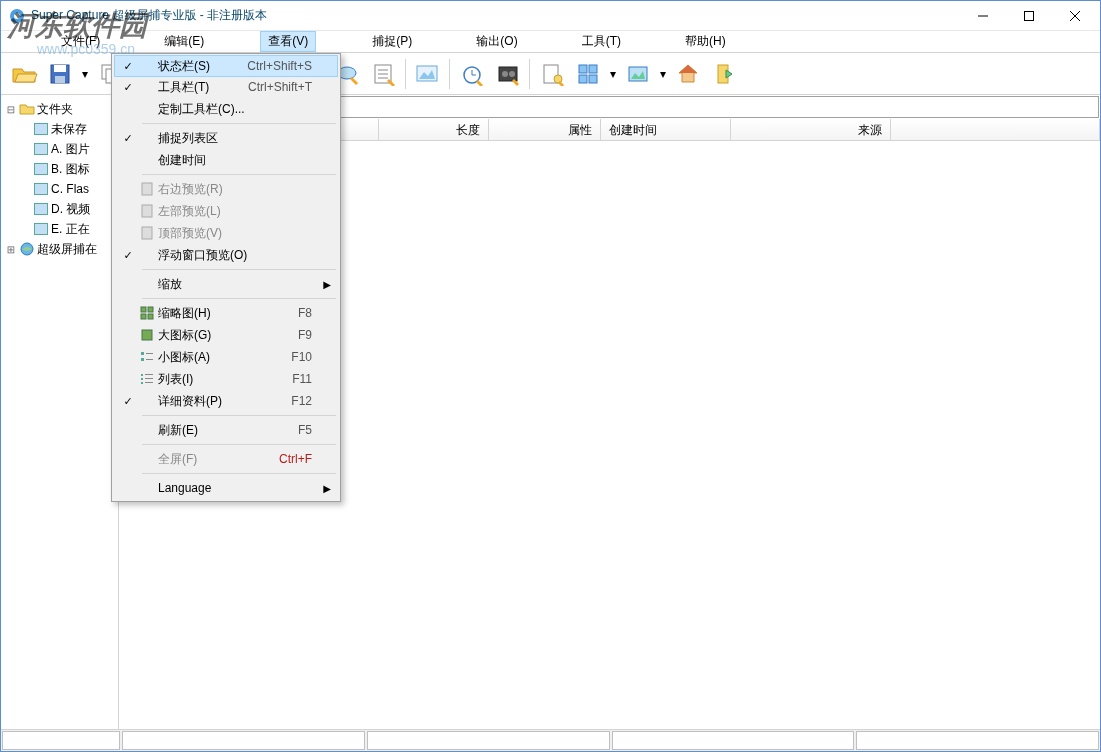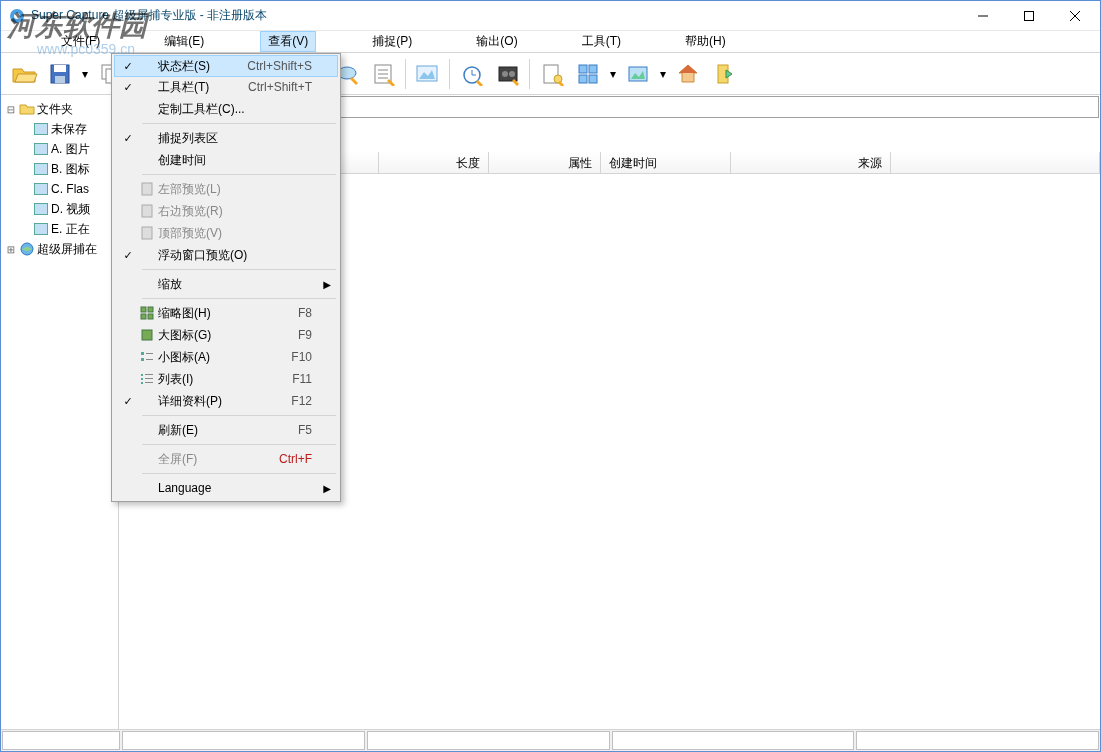--- a/index.html
+++ b/index.html
@@ -16,21 +16,21 @@
 .toolbar { height: 42px; display: flex; align-items: center; padding: 2px 6px; border-bottom: 1px solid #d4d4d4; gap: 2px; background: #fff; }
 .tb-btn { width: 34px; height: 34px; display: flex; align-items: center; justify-content: center; border: 1px solid transparent; }
 .tb-sep { width: 2px; height: 30px; border-left: 1px solid #d4d4d4; margin: 0 2px; }
 .tb-dd { width: 12px; display: flex; align-items: center; justify-content: center; }
 .main { display: flex; height: calc(100% - 30px - 22px - 42px - 22px); }
 .sidebar { width: 118px; border-right: 1px solid #d4d4d4; padding: 4px 2px; background: #fff; overflow: hidden; }
 .tree-item { display: flex; align-items: center; height: 20px; padding-left: 2px; cursor: default; white-space: nowrap; }
 .tree-toggle { width: 12px; text-align: center; font-size: 10px; color: #666; }
 .tree-icon { width: 16px; height: 16px; margin: 0 2px; display: inline-flex; align-items: center; justify-content: center; }
 .tree-child { padding-left: 28px; }
-.content { flex: 1; display: flex; flex-direction: column; gap: 33px; }
+.content { flex: 1; display: flex; flex-direction: column; }
 .pathbar { height: 22px; border: 1px solid #a0a0a0; margin: 1px; display: flex; align-items: center; padding: 0 8px; background: #fff; }
 .listheader { height: 22px; display: flex; border-bottom: 1px solid #d4d4d4; background: #fff; }
 .lh-cell { border-right: 1px solid #d4d4d4; padding: 3px 8px; background: linear-gradient(#fff, #f4f4f4); text-align: right; }
 .listbody { flex: 1; background: #fff; }
 .statusbar { height: 22px; border-top: 1px solid #d4d4d4; display: flex; background: #f0f0f0; }
 .sb-cell { border: 1px solid #c0c0c0; margin: 1px; flex: 1; background: #fff; }
 .sb-cell:first-child { flex: 0 0 118px; }
 .dropdown { position: absolute; top: 52px; left: 110px; width: 230px; background: #f0f0f0; border: 1px solid #a0a0a0; box-shadow: 3px 3px 6px rgba(0,0,0,0.25); z-index: 100; padding: 2px; }
 .dd-item { height: 22px; display: flex; align-items: center; padding: 0 4px; cursor: default; }
 .dd-item.highlight { background: #cce8ff; border: 1px solid #99d1ff; padding: 0 3px; margin: -1px 0; position: relative; }
@@ -359,32 +359,32 @@
         <span class="dd-arrow"></span>
       </div>
       <div class="dd-sep"></div>
       <div class="dd-item disabled">
         <span class="dd-check"></span>
         <span class="dd-icon">
           <svg width="14" height="14">
             <rect x="2" y="1" width="10" height="12" fill="#ddd" stroke="#aaa"></rect>
           </svg>
         </span>
+        <span class="dd-label">右边预览(R)</span>
+        <span class="dd-shortcut"></span>
+        <span class="dd-arrow"></span>
+      </div>
+      <div class="dd-item disabled">
+        <span class="dd-check"></span>
+        <span class="dd-icon">
+          <svg width="14" height="14">
+            <rect x="2" y="1" width="10" height="12" fill="#ddd" stroke="#aaa"></rect>
+          </svg>
+        </span>
         <span class="dd-label">左部预览(L)</span>
-        <span class="dd-shortcut"></span>
-        <span class="dd-arrow"></span>
-      </div>
-      <div class="dd-item disabled">
-        <span class="dd-check"></span>
-        <span class="dd-icon">
-          <svg width="14" height="14">
-            <rect x="2" y="1" width="10" height="12" fill="#ddd" stroke="#aaa"></rect>
-          </svg>
-        </span>
-        <span class="dd-label">右边预览(R)</span>
         <span class="dd-shortcut"></span>
         <span class="dd-arrow"></span>
       </div>
       <div class="dd-item disabled">
         <span class="dd-check"></span>
         <span class="dd-icon">
           <svg width="14" height="14">
             <rect x="2" y="1" width="10" height="12" fill="#ddd" stroke="#aaa"></rect>
           </svg>
         </span>

